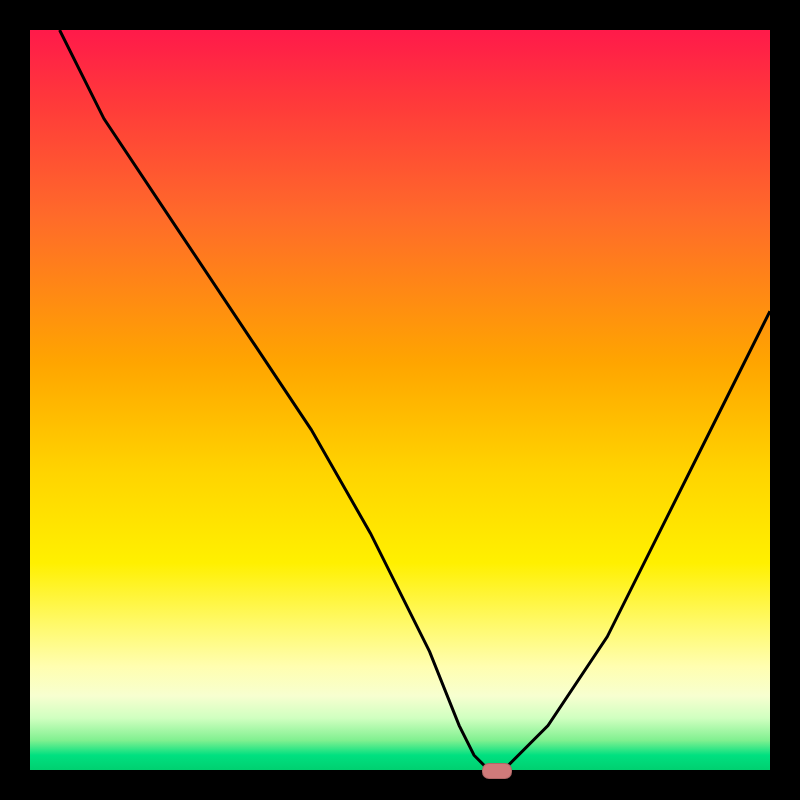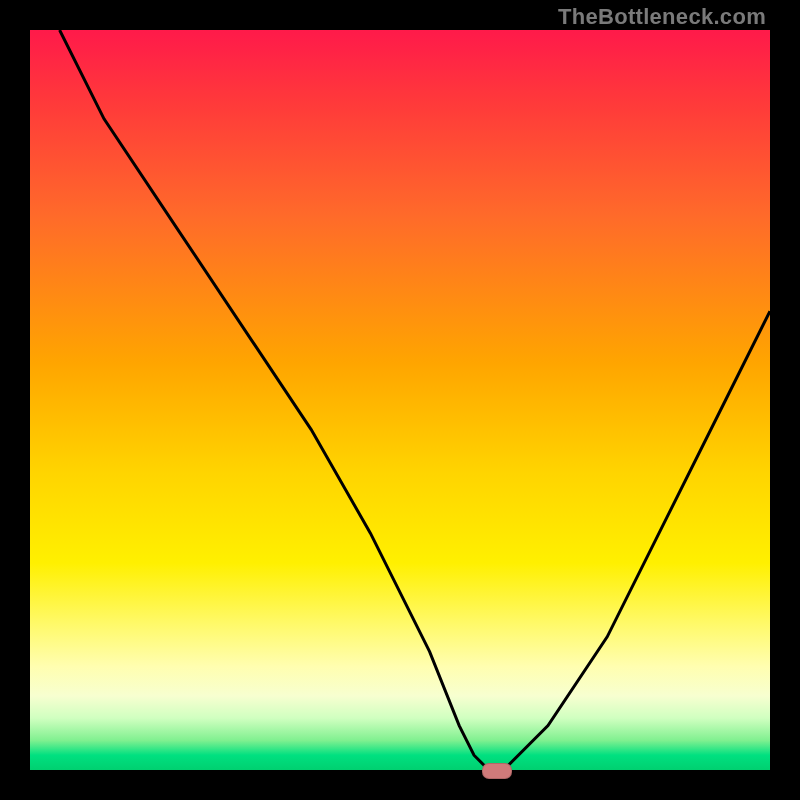--- a/index.html
+++ b/index.html
@@ -71,14 +71,13 @@
 
 <div class="frame">
   <div class="plot-area"></div>
 
   <svg class="curve" viewBox="0 0 740 740" preserveAspectRatio="none">
     <path d="M29.6 0.0 L74.0 88.8 L148.0 199.8 L222.0 310.8 L281.2 399.6 L340.4 503.2 L399.6 621.6 L429.2 695.6 L444.0 725.2 L458.8 740.0 L473.6 740.0 L518.0 695.6 L577.2 606.8 L636.4 488.4 L695.6 370.0 L740.0 281.2" fill="none" stroke="#000000" stroke-width="3"></path>
   </svg>
 
   <div class="marker" style="left: 482.2px; top: 763px; background: rgb(208, 122, 122);"></div>
 
-  <div class="watermark">TheBottleneck.com</div>
 </div>
 
 </body></html>

